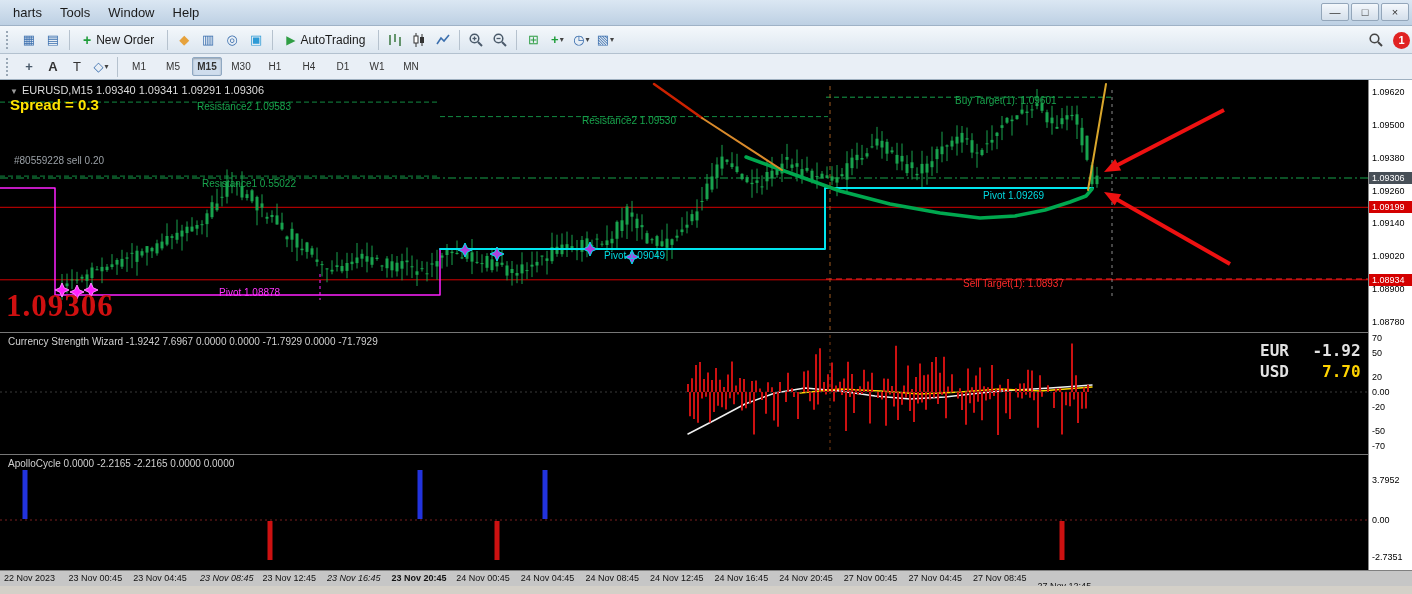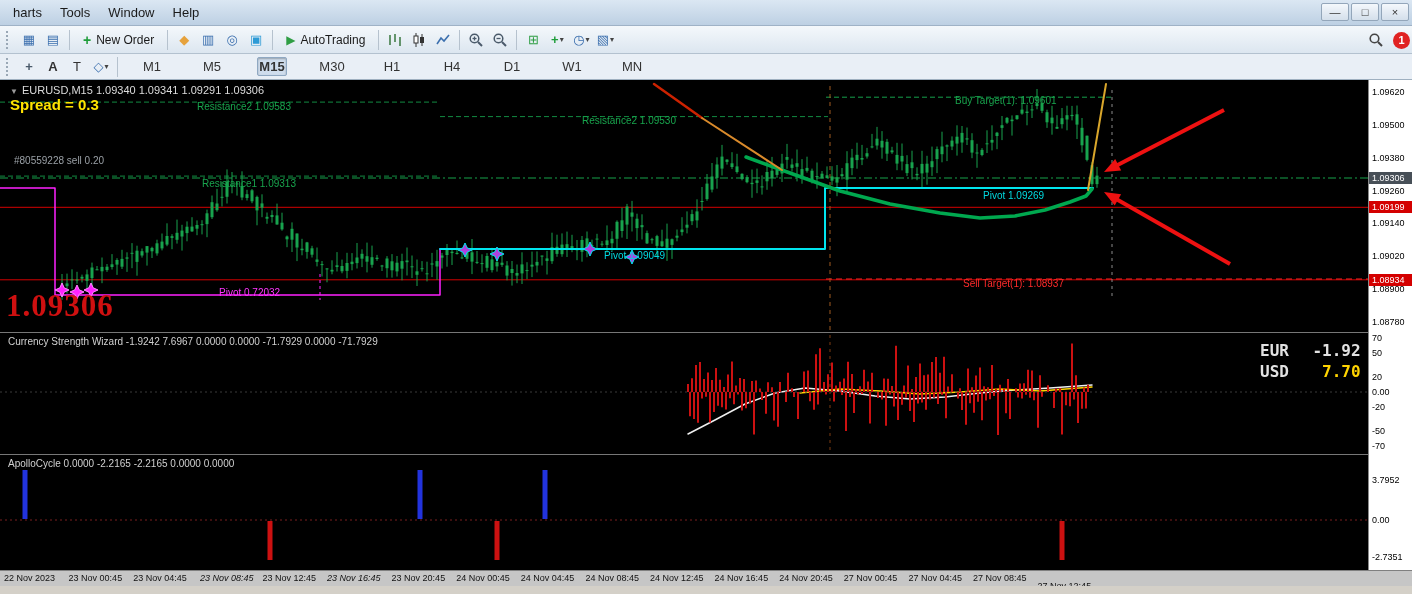--- a/index.html
+++ b/index.html
@@ -10,21 +10,21 @@
 #win-controls{position:absolute;right:3px;top:3px;display:flex;gap:2px}
 .win-btn{width:28px;height:18px;display:flex;align-items:center;justify-content:center;font-size:11px;color:#333;background:linear-gradient(#f4f8fc,#d4dfeb);border:1px solid #93a6ba;border-radius:2px}
 #toolbar1{position:absolute;left:0;top:26px;width:1412px;height:28px;background:linear-gradient(#f4f8fb,#dce6f0);border-bottom:1px solid #b3c1cf;display:flex;align-items:center;padding-left:4px}
 #toolbar2{position:absolute;left:0;top:54px;width:1412px;height:26px;background:#e9eff6;border-bottom:1px solid #9fb0c0;display:flex;align-items:center;padding-left:4px}
 .grip{width:5px;height:18px;border-left:2px dotted #9aa8b6;margin:0 6px 0 2px}
 .tb-sep{width:1px;height:20px;background:#b6c2ce;margin:0 4px}
 .icon-btn{min-width:22px;height:22px;display:inline-flex;align-items:center;justify-content:center;border:1px solid transparent;border-radius:2px;font-size:13px;margin:0 1px;cursor:default}
 .text-btn{display:inline-flex;align-items:center;gap:5px;height:22px;padding:0 7px;border:1px solid transparent;border-radius:2px;font-size:12px;color:#1a1a1a;margin:0 1px}
 .dd{font-size:8px;color:#444;margin-left:1px}
 .svgi{width:16px;height:16px;display:block}
-.tf-btn{width:30px;height:19px;display:inline-flex;align-items:center;justify-content:center;font-size:13px;color:#333;border:1px solid transparent;margin:0 15px;border-radius:2px}
+.tf-btn{width:30px;height:19px;display:inline-flex;align-items:center;justify-content:center;font-size:10px;color:#333;border:1px solid transparent;margin:0 2px;border-radius:2px}
 .tf-btn.active{background:#cfdded;border:1px solid #8fa8c2;box-shadow:inset 0 1px 2px rgba(0,0,0,.28);font-weight:bold}
 #tb-right{position:absolute;right:2px;top:29px;display:flex;align-items:center;gap:5px}
 .badge{width:17px;height:17px;border-radius:50%;background:#e02222;color:#fff;font-size:11px;font-weight:bold;display:flex;align-items:center;justify-content:center}
 #chart-bg{position:absolute;left:0;top:80px;width:1368px;height:490px;background:#000}
 #overlay{position:absolute;left:0;top:80px;width:1368px;height:490px}
 #price-axis{position:absolute;left:1368px;top:80px;width:44px;height:490px;background:#fff;border-left:1px solid #8a8a8a;overflow:hidden}
 .ax-lbl{position:absolute;left:3px;font-size:9px;color:#000;white-space:nowrap}
 .ax-tag{position:absolute;left:0;width:44px;height:12px;line-height:12px;padding-left:3px;font-size:9px;color:#fff}
 .panel-sep{position:absolute;left:0;width:1412px;height:1px;background:#777}
 .lbl{position:absolute;font-size:10px;white-space:nowrap}
@@ -784,25 +784,25 @@
       <line x1="1062" y1="521" x2="1062" y2="560" stroke="#cc1111" stroke-width="5"></line>
     </svg>
 
   <div class="lbl" id="sym-line">
     <span style="font-size:8px;color:#9a9a9a;margin-right:4px">▼</span><span>EURUSD,M15 1.09340 1.09341 1.09291 1.09306</span>
   </div>
   <div class="lbl" id="spread">Spread = 0.3</div>
   <div class="lbl c-gray" style="left:14px;top:155px">#80559228 sell 0.20</div>
   <div class="lbl c-green" style="left:197px;top:101px">Resistance2 1.09583</div>
   <div class="lbl c-green" style="left:582px;top:115px">Resistance2 1.09530</div>
-  <div class="lbl c-green" style="left:202px;top:178px">Resistance1 1.09313</div>
+  <div class="lbl c-green" style="left:202px;top:178px">Resistance1 0.55022</div>
   <div class="lbl c-green" style="left:955px;top:95px">Buy Target(1): 1.09601</div>
   <div class="lbl c-cyan" style="left:983px;top:190px">Pivot 1.09269</div>
   <div class="lbl c-cyan" style="left:604px;top:250px">Pivot 1.09049</div>
-  <div class="lbl c-mag" style="left:219px;top:287px">Pivot 0.72032</div>
+  <div class="lbl c-mag" style="left:219px;top:287px">Pivot 1.08878</div>
   <div class="lbl c-red" style="left:963px;top:278px">Sell Target(1): 1.08937</div>
   <div class="lbl" id="big-price">1.09306</div>
 
   <div class="panel-sep" style="top:332px"></div>
   <div class="panel-head" style="top:336px">Currency Strength Wizard  -1.9242 7.6967 0.0000 0.0000 -71.7929 0.0000 -71.7929</div>
   <div class="strength" style="left:1260px;top:341px;color:#e2e2e2">
     <span>EUR</span>
     <span class="val">-1.92</span>
   </div>
   <div class="strength" style="left:1260px;top:362px;color:#e2e2e2">
@@ -836,21 +836,21 @@
       <div class="ax-lbl" style="top: 435px;">0.00</div>
       <div class="ax-lbl" style="top: 472px;">-2.7351</div>
     </div>
   <div id="time-axis">
       <div class="t-lbl" style="left: 4px;">22 Nov 2023</div>
       <div class="t-lbl" style="left: 68.6px;">23 Nov 00:45</div>
       <div class="t-lbl" style="left: 133.2px;">23 Nov 04:45</div>
       <div class="t-lbl" style="left: 200px; font-style: italic;">23 Nov 08:45</div>
       <div class="t-lbl" style="left: 262.4px;">23 Nov 12:45</div>
       <div class="t-lbl" style="left: 327px; font-style: italic;">23 Nov 16:45</div>
-      <div class="t-lbl" style="left: 391.6px;">23 Nov 20:45</div>
+      <div class="t-lbl" style="left: 391.6px; font-weight: bold;">23 Nov 20:45</div>
       <div class="t-lbl" style="left: 456.2px;">24 Nov 00:45</div>
       <div class="t-lbl" style="left: 520.8px;">24 Nov 04:45</div>
       <div class="t-lbl" style="left: 585.4px;">24 Nov 08:45</div>
       <div class="t-lbl" style="left: 650px;">24 Nov 12:45</div>
       <div class="t-lbl" style="left: 714.6px;">24 Nov 16:45</div>
       <div class="t-lbl" style="left: 779.2px;">24 Nov 20:45</div>
       <div class="t-lbl" style="left: 843.8px;">27 Nov 00:45</div>
       <div class="t-lbl" style="left: 908.4px;">27 Nov 04:45</div>
       <div class="t-lbl" style="left: 973px;">27 Nov 08:45</div>
       <div class="t-lbl" style="left: 1037.6px; margin-top: 8px;">27 Nov 12:45</div>

